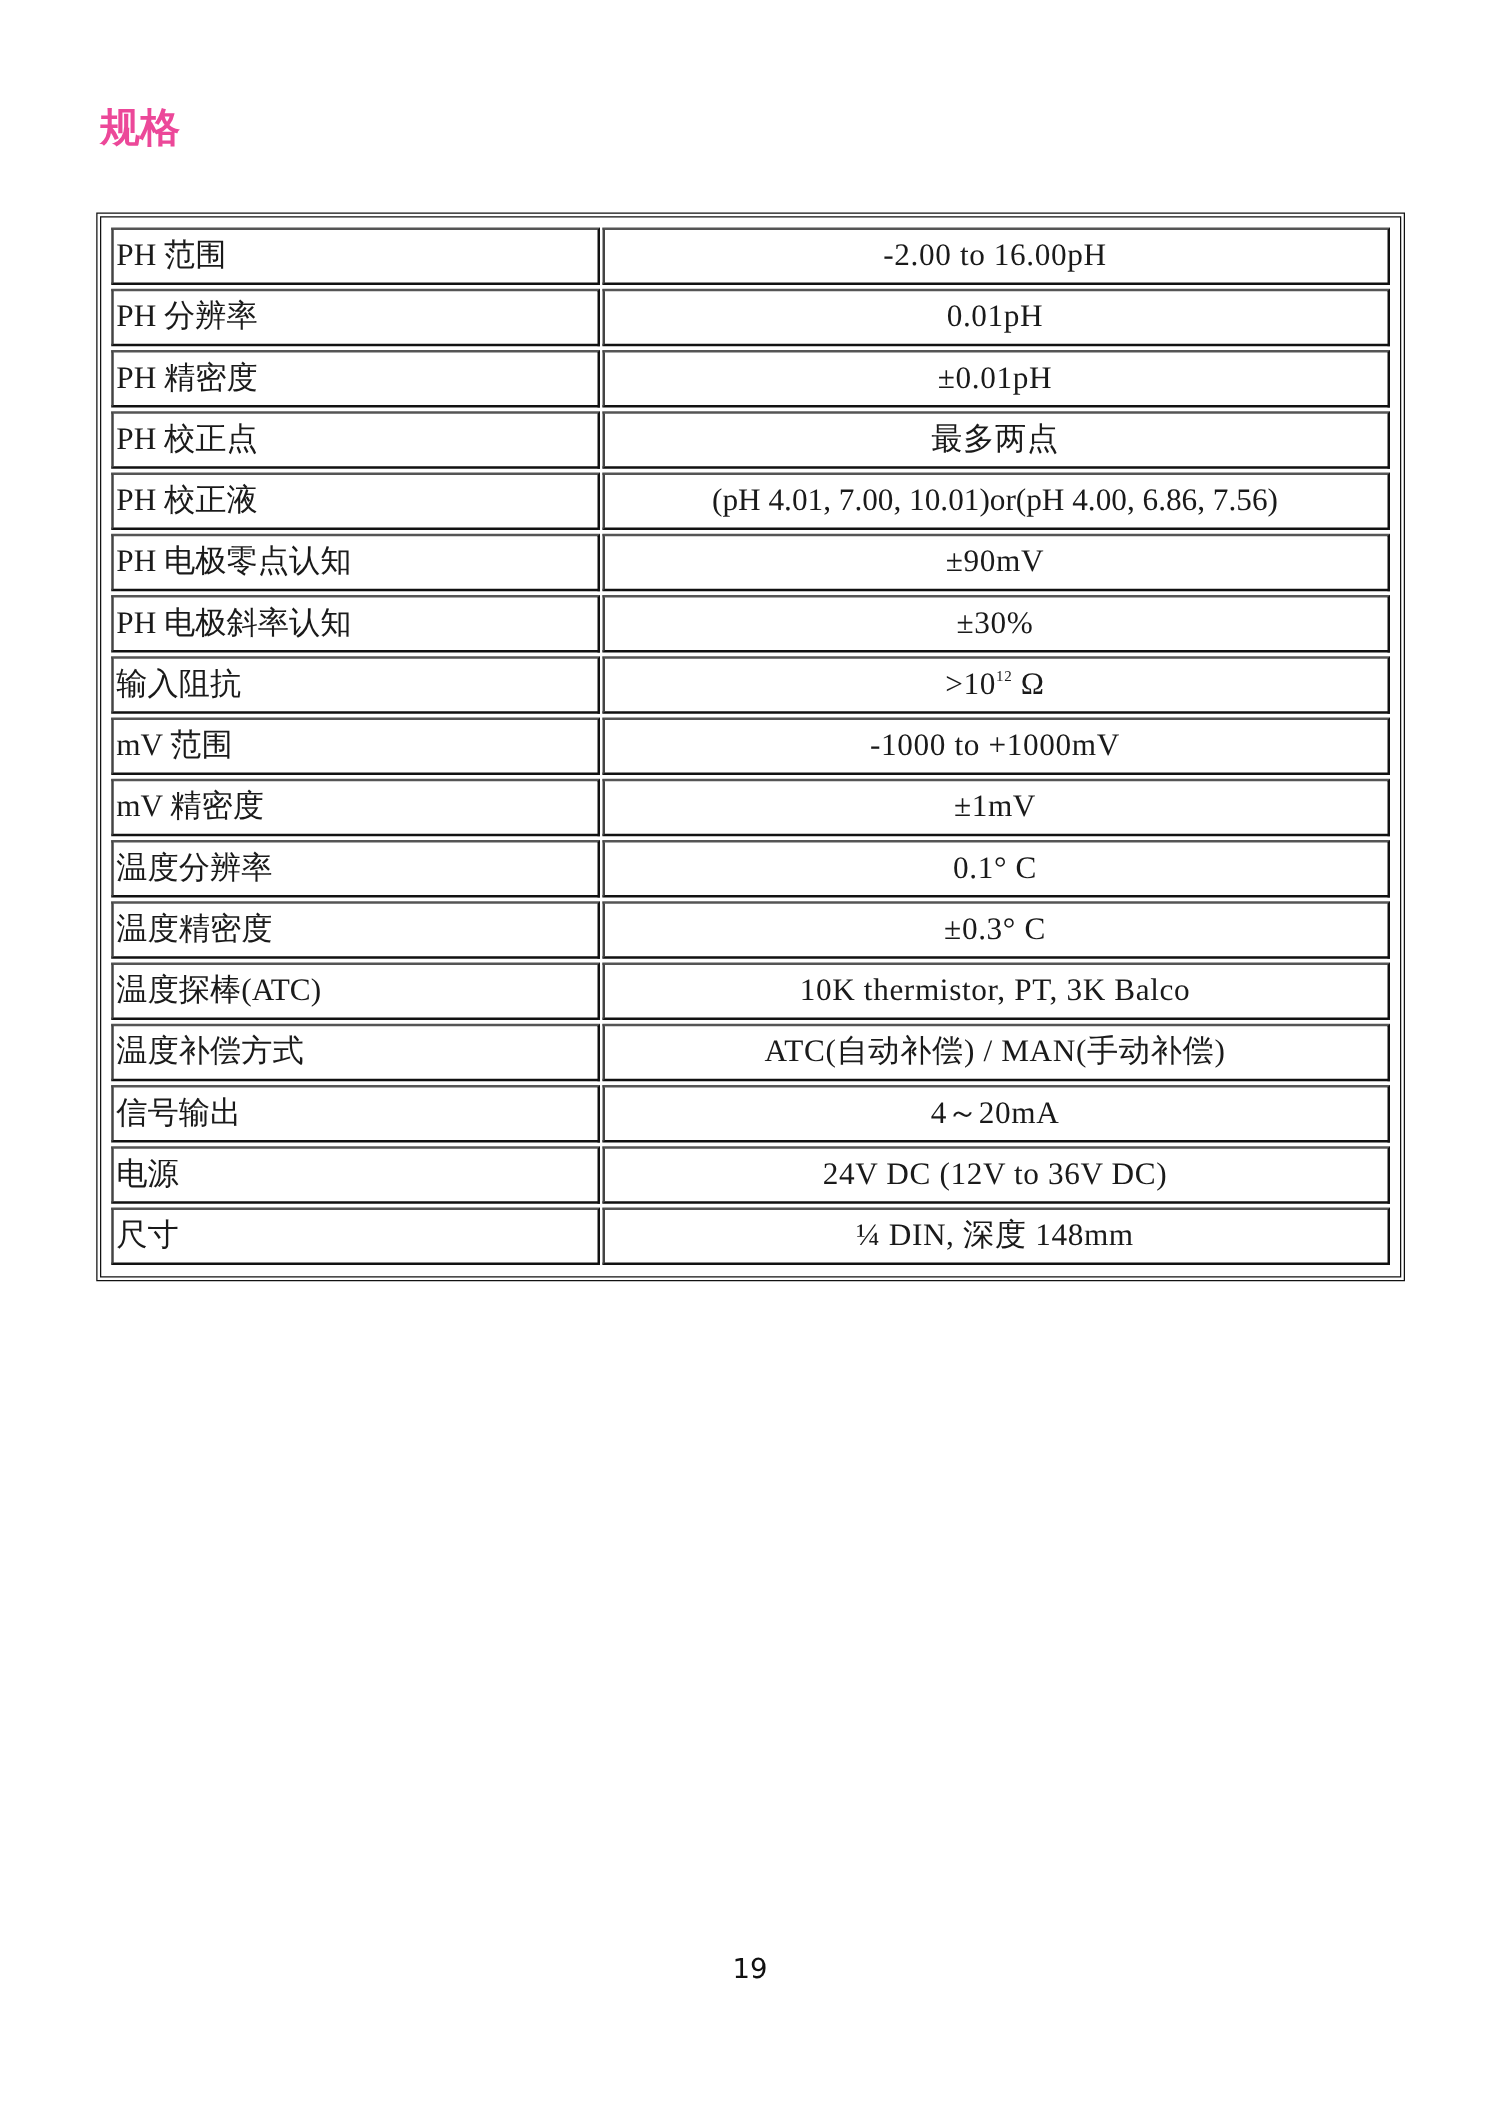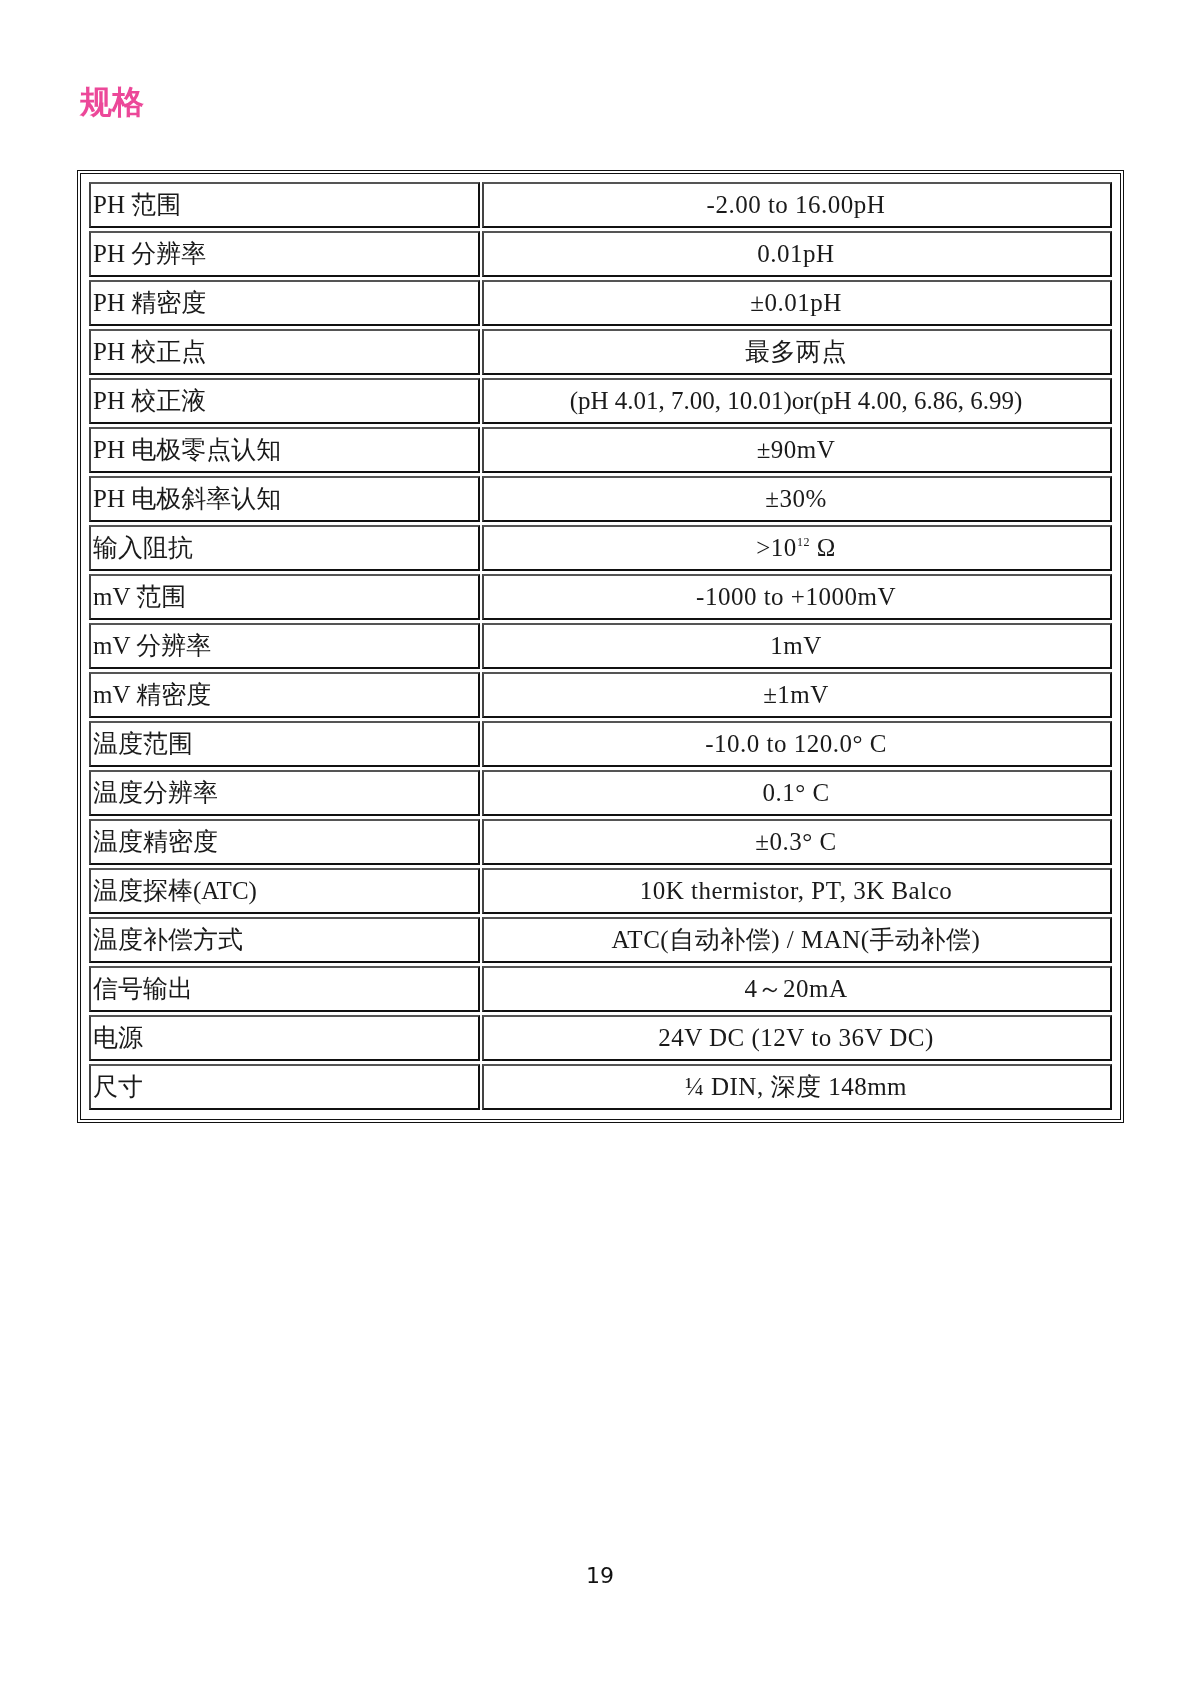--- a/index.html
+++ b/index.html
@@ -52,49 +52,41 @@
       <tr>
         <td class="k">PH 精密度</td>
         <td class="val">±0.01pH</td>
       </tr>
       <tr>
         <td class="k">PH 校正点</td>
         <td class="val">最多两点</td>
       </tr>
       <tr>
         <td class="k">PH 校正液</td>
-        <td class="val" style="letter-spacing:0;">(pH 4.01, 7.00, 10.01)or(pH 4.00, 6.86, 6.99)</td>
+        <td class="val" style="letter-spacing:0;">(pH 4.01, 7.00, 10.01)or(pH 4.00, 6.86, 7.56)</td>
       </tr>
       <tr>
         <td class="k">PH 电极零点认知</td>
         <td class="val">±90mV</td>
       </tr>
       <tr>
         <td class="k">PH 电极斜率认知</td>
         <td class="val">±30%</td>
       </tr>
       <tr>
         <td class="k">输入阻抗</td>
         <td class="val"><span>&gt;10</span><sup class="exp">12</sup><span> Ω</span></td>
       </tr>
       <tr>
         <td class="k">mV 范围</td>
         <td class="val">-1000 to +1000mV</td>
       </tr>
       <tr>
-        <td class="k">mV 分辨率</td>
-        <td class="val">1mV</td>
-      </tr>
-      <tr>
         <td class="k">mV 精密度</td>
         <td class="val">±1mV</td>
-      </tr>
-      <tr>
-        <td class="k">温度范围</td>
-        <td class="val">-10.0 to 120.0° C</td>
       </tr>
       <tr>
         <td class="k">温度分辨率</td>
         <td class="val">0.1° C</td>
       </tr>
       <tr>
         <td class="k">温度精密度</td>
         <td class="val">±0.3° C</td>
       </tr>
       <tr>

